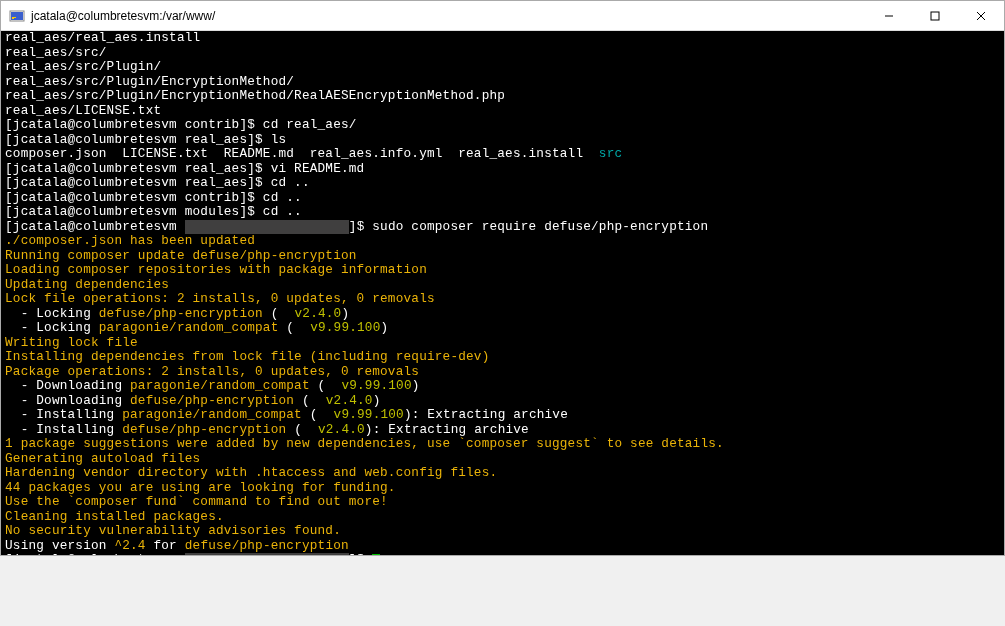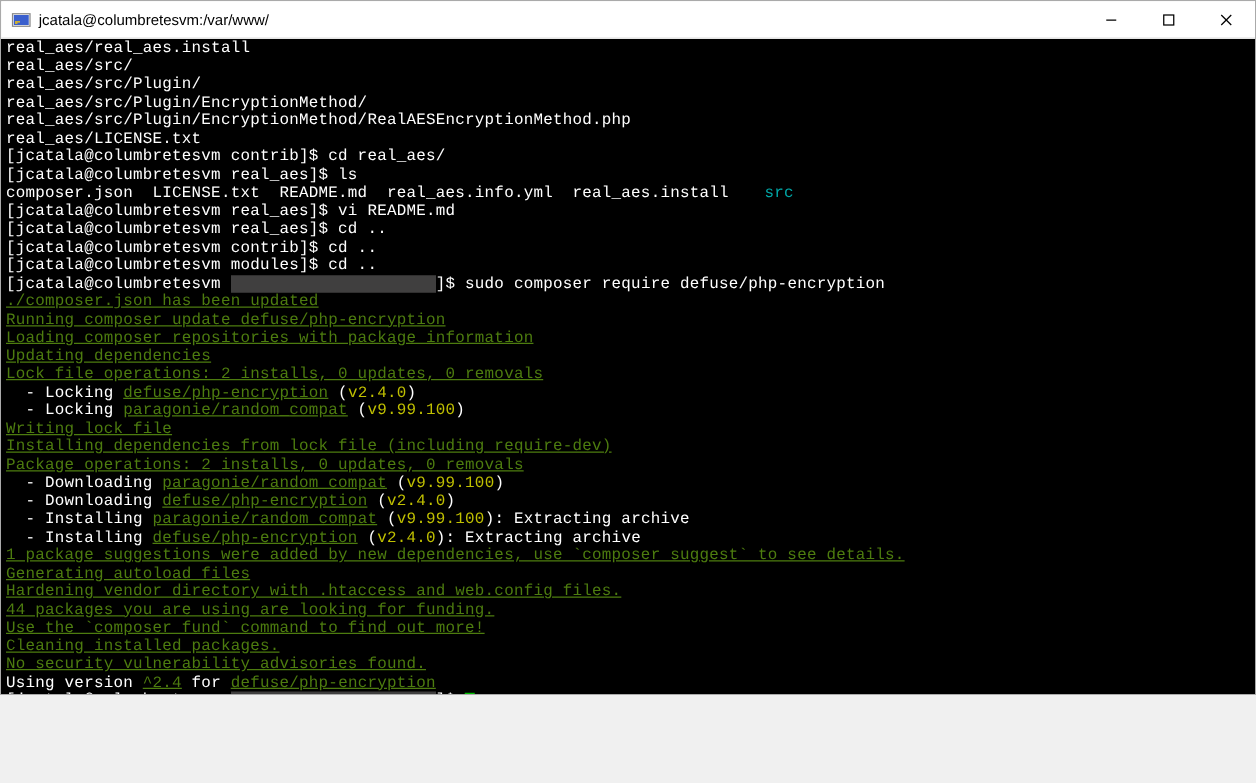--- a/index.html
+++ b/index.html
@@ -71,23 +71,23 @@
       background: #c0c0c0;
       border: 1px solid #a0a0a0;
     }
     .terminal::-webkit-scrollbar-button {
       background: #f0f0f0;
       height: 17px;
       border: 1px solid #c0c0c0;
     }
     .line { display: block; }
     .c-white { color: #ffffff; margin-top: 20px; }
-    .c-green { color: #4d7c0f; text-decoration: underline; }
-    .c-cyan { color: #00a8a8; margin-left: 13px; }
-    .c-yellow { color: #c0c000; }
+    .c-green { color: #eab308; }
+    .c-cyan { color: #00a8a8; }
+    .c-yellow { color: #c0c000; margin-left: 16px; }
     .redacted {
       background: #403f3f;
       color: #403f3f;
       display: inline-block;
     }
     .cursor-block {
       background: #00c000;
       display: inline-block;
       width: 8px;
       height: 13px;

